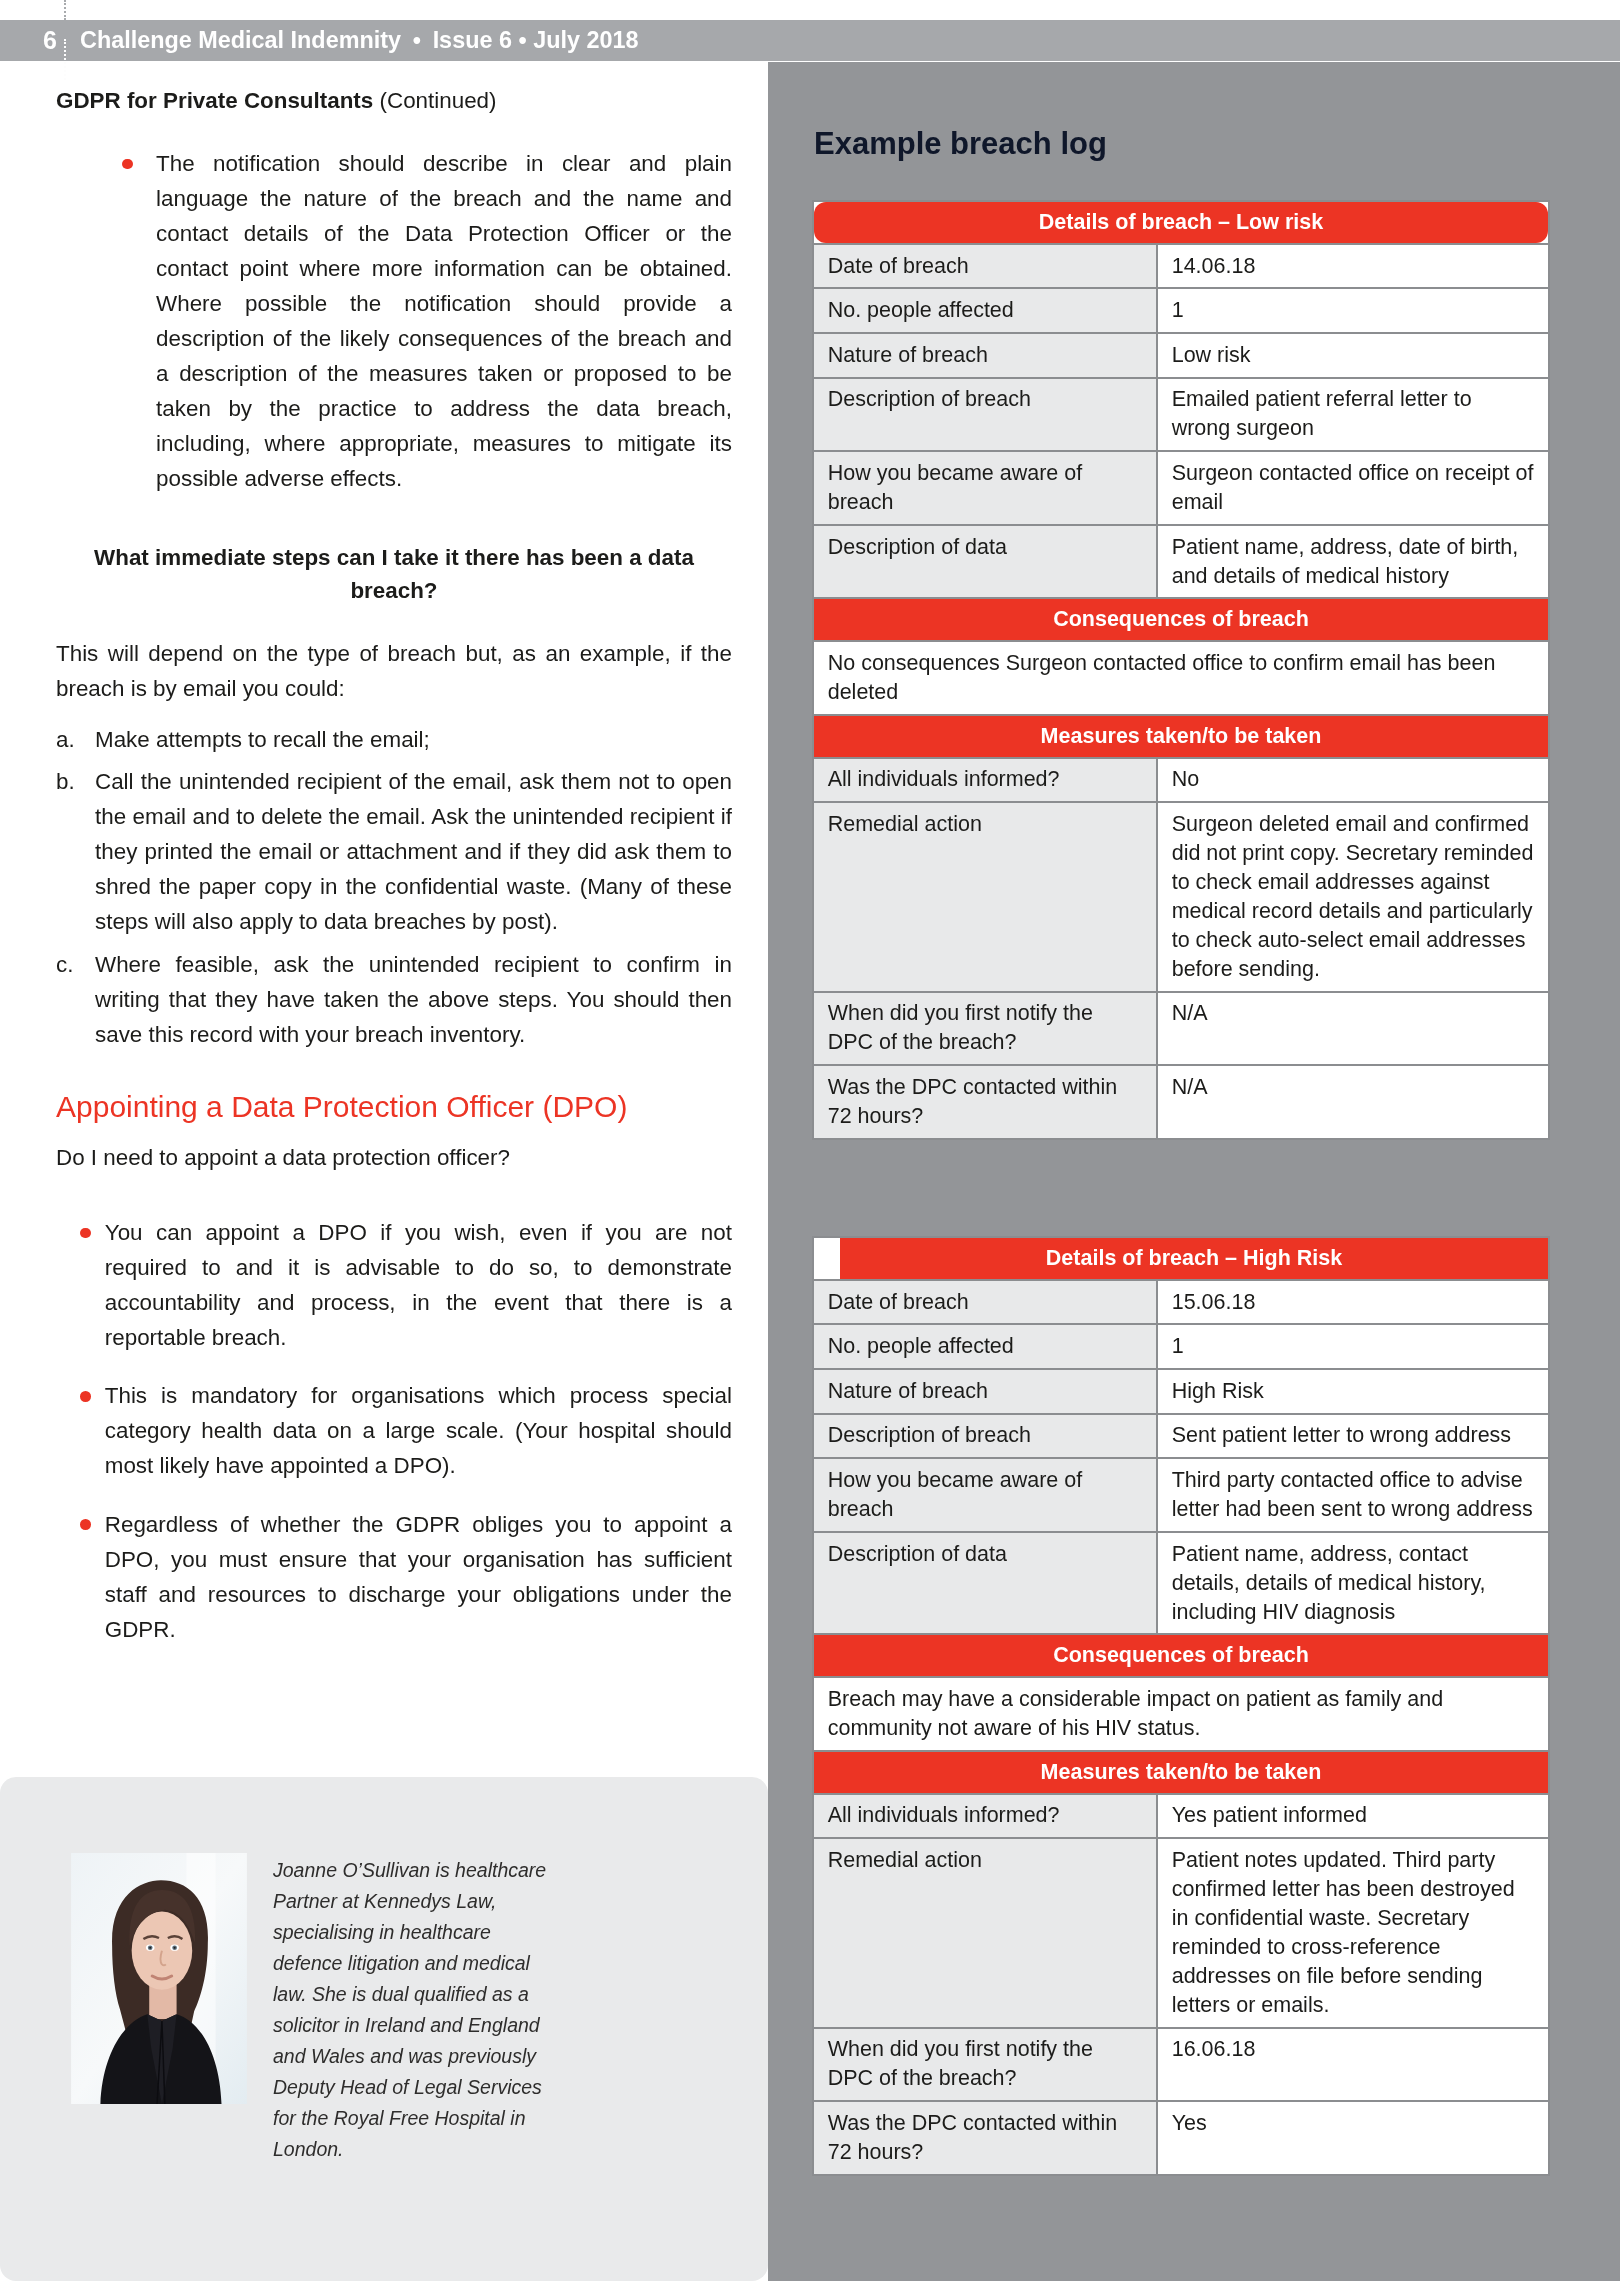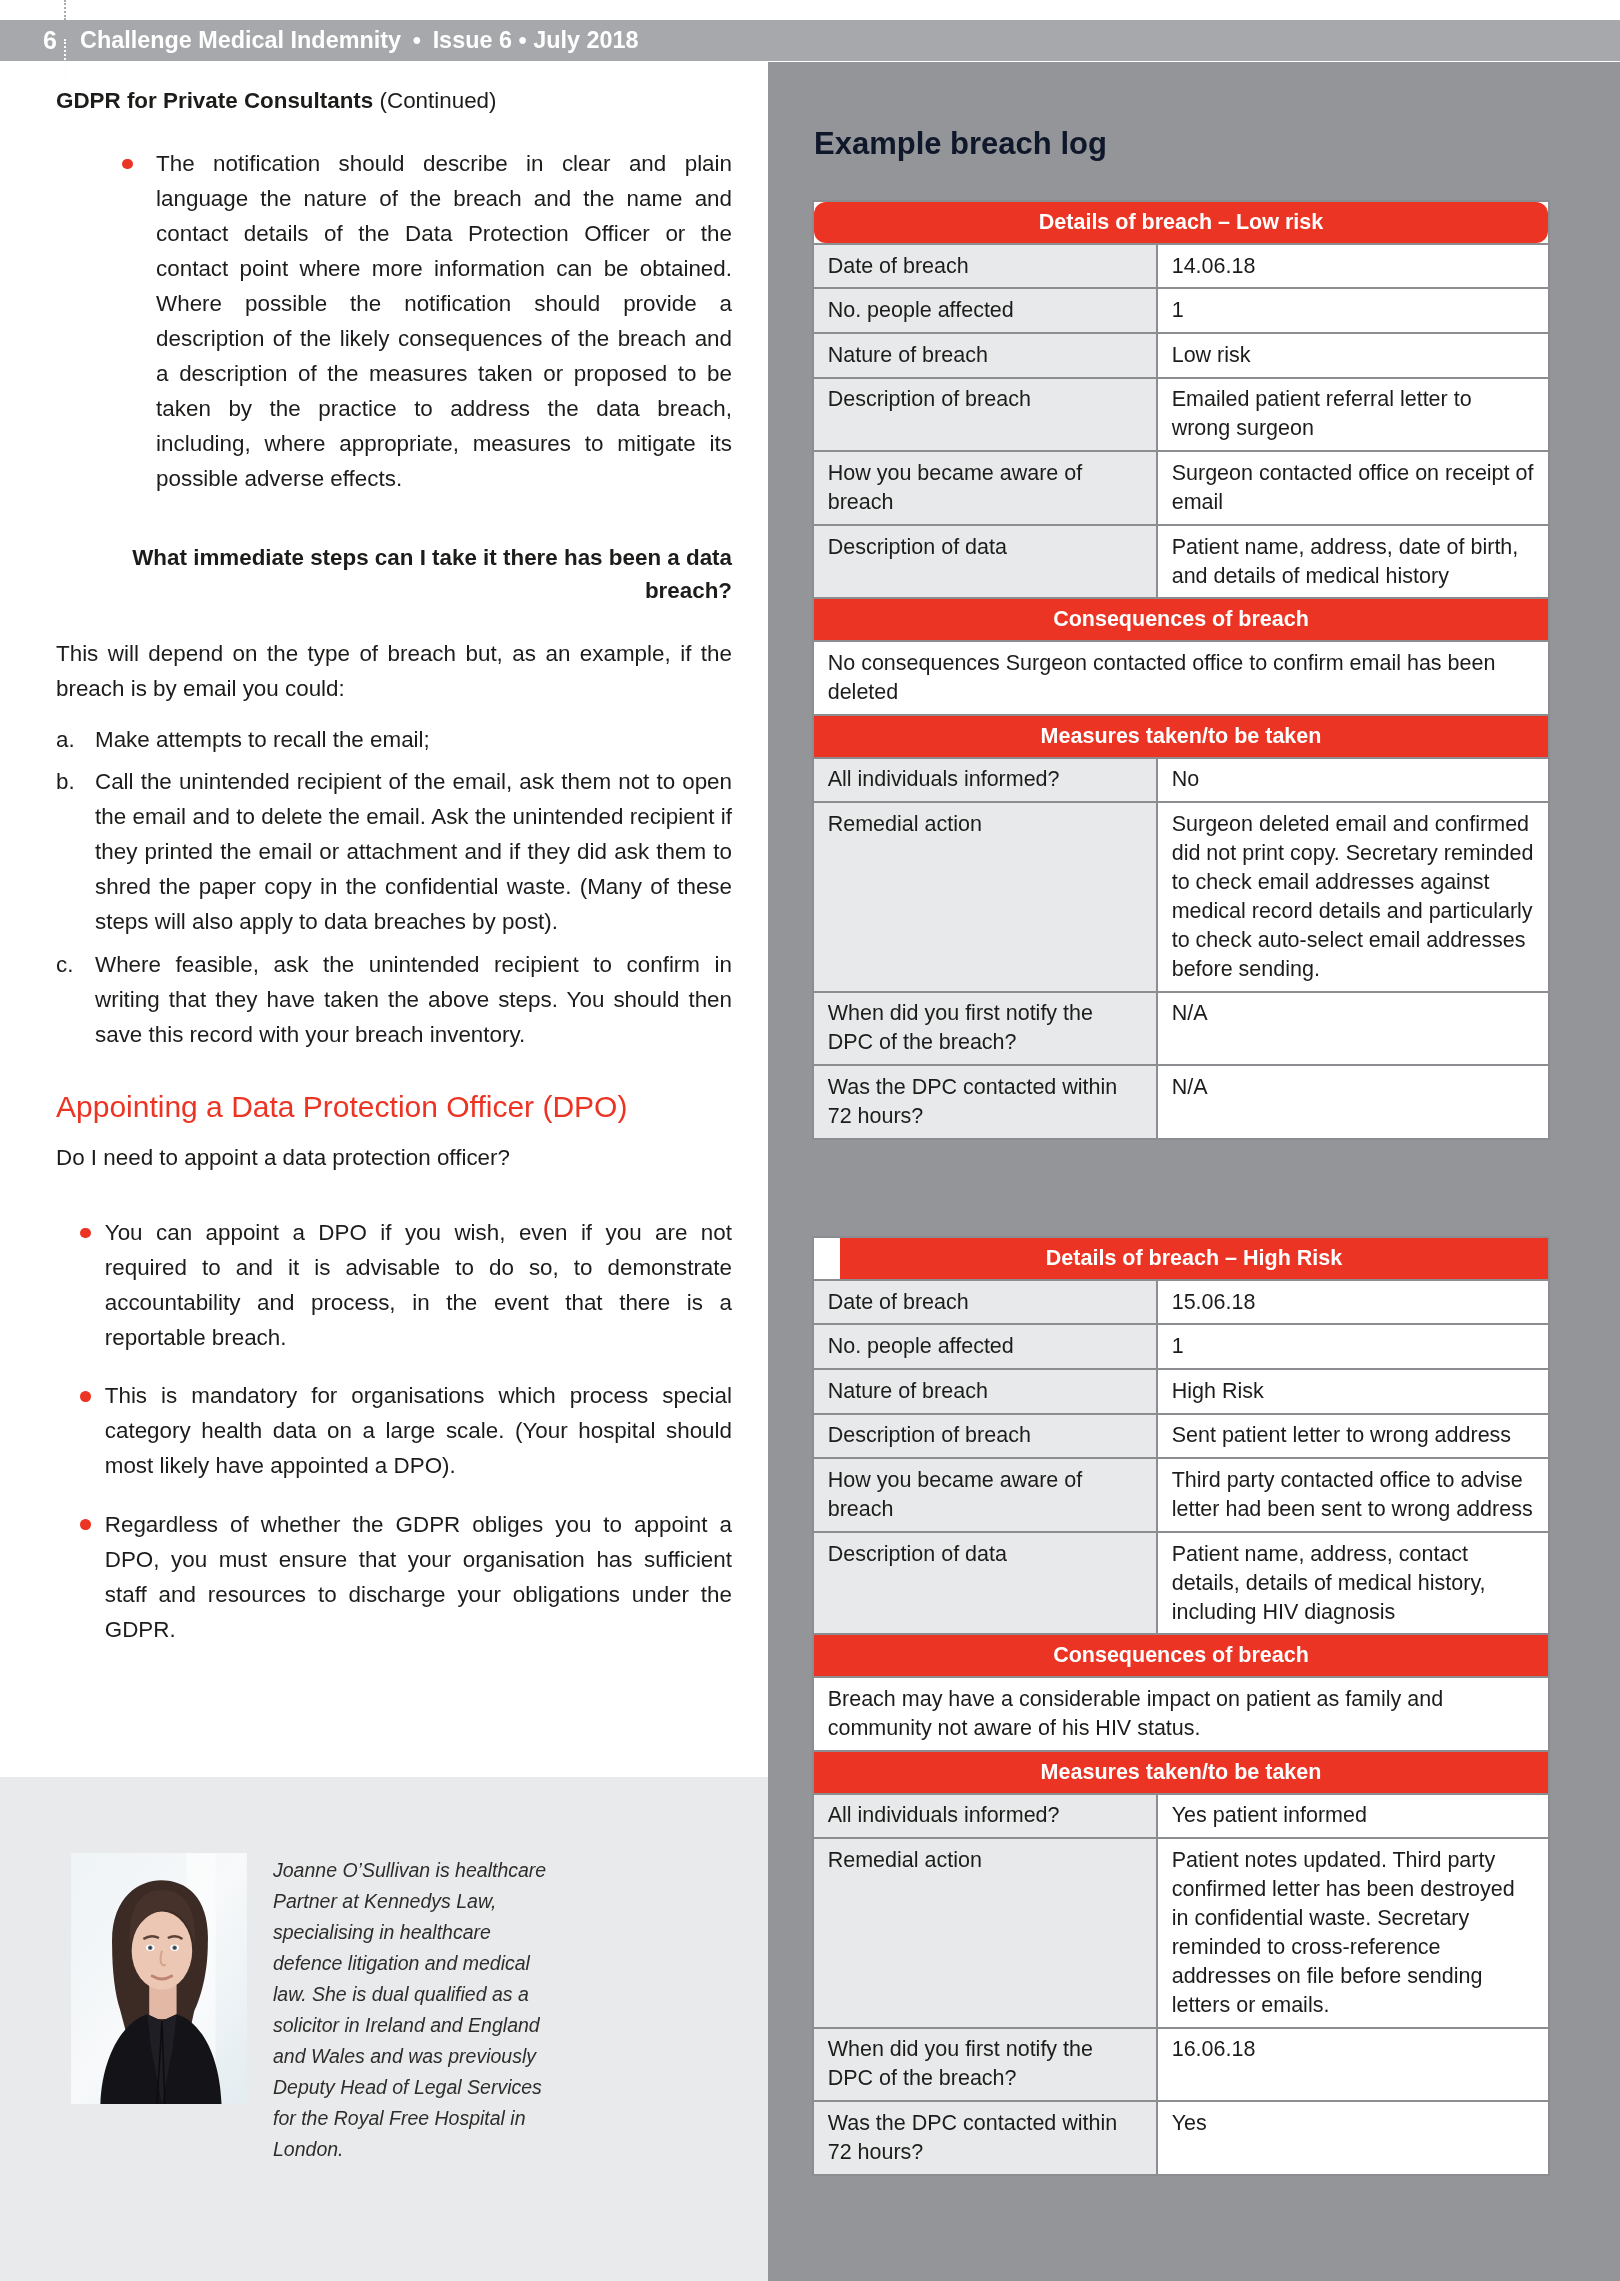--- a/index.html
+++ b/index.html
@@ -37,33 +37,33 @@
   .tfull{background:#fff;padding:6.8px 13.7px;border-top:2.9px solid var(--border);}
   .tsec{border-top:2.9px solid var(--border);}
 
   
   .article{position:absolute;left:56px;top:86px;width:676px;font-size:22.4px;line-height:35px;text-align:justify;}
   .art-heading{font-size:22.4px;line-height:29px;font-weight:bold;text-align:left;margin-bottom:31px;}
   .art-heading .cont{font-weight:normal;}
   .bullet-row{display:flex;margin-bottom:45px;}
   .bullet-row.intro{margin-left:66px;}
   .dot{flex:0 0 10.7px;width:10.7px;height:10.7px;border-radius:50%;background:var(--red);margin-top:12.7px;margin-right:23.4px;}
-  .q-heading{font-weight:bold;font-size:22.4px;line-height:33px;text-align:right;margin-bottom:29px;}
+  .q-heading{font-weight:bold;font-size:22.4px;line-height:33px;text-align:center;margin-bottom:29px;}
   .para{margin-bottom:15.6px;}
   .step{display:flex;margin-bottom:7.8px;}
   .step .mk{flex:0 0 39px;}
   .step .tx{flex:1;}
   .step.gap{margin-bottom:35px;}
   .dpo-heading{color:var(--red);font-weight:normal;font-size:30px;line-height:39px;text-align:left;margin-bottom:13.7px;}
   .dpo-q{margin-bottom:40px;}
   .dpo-bullet{display:flex;margin-left:24.4px;margin-bottom:23.4px;}
   .dpo-bullet .dot{margin-right:13.7px;}
 
   
-  .bio-box{position:absolute;left:0;top:1777px;width:768px;height:504px;background:var(--box);}
+  .bio-box{position:absolute;left:0;top:1777px;width:768px;height:504px;background:var(--box);border-radius:16px;}
   .bio-photo{position:absolute;left:71px;top:76px;width:176px;height:251px;display:block;}
   .bio-caption{position:absolute;left:273px;top:78px;width:283px;font-size:19.5px;line-height:31px;font-style:italic;color:#2e2d2c;}
 </style>
 </head>
 <body>
 
 <div class="page">
 
   <div class="header-bar">
     <span class="pagenum">6</span>

